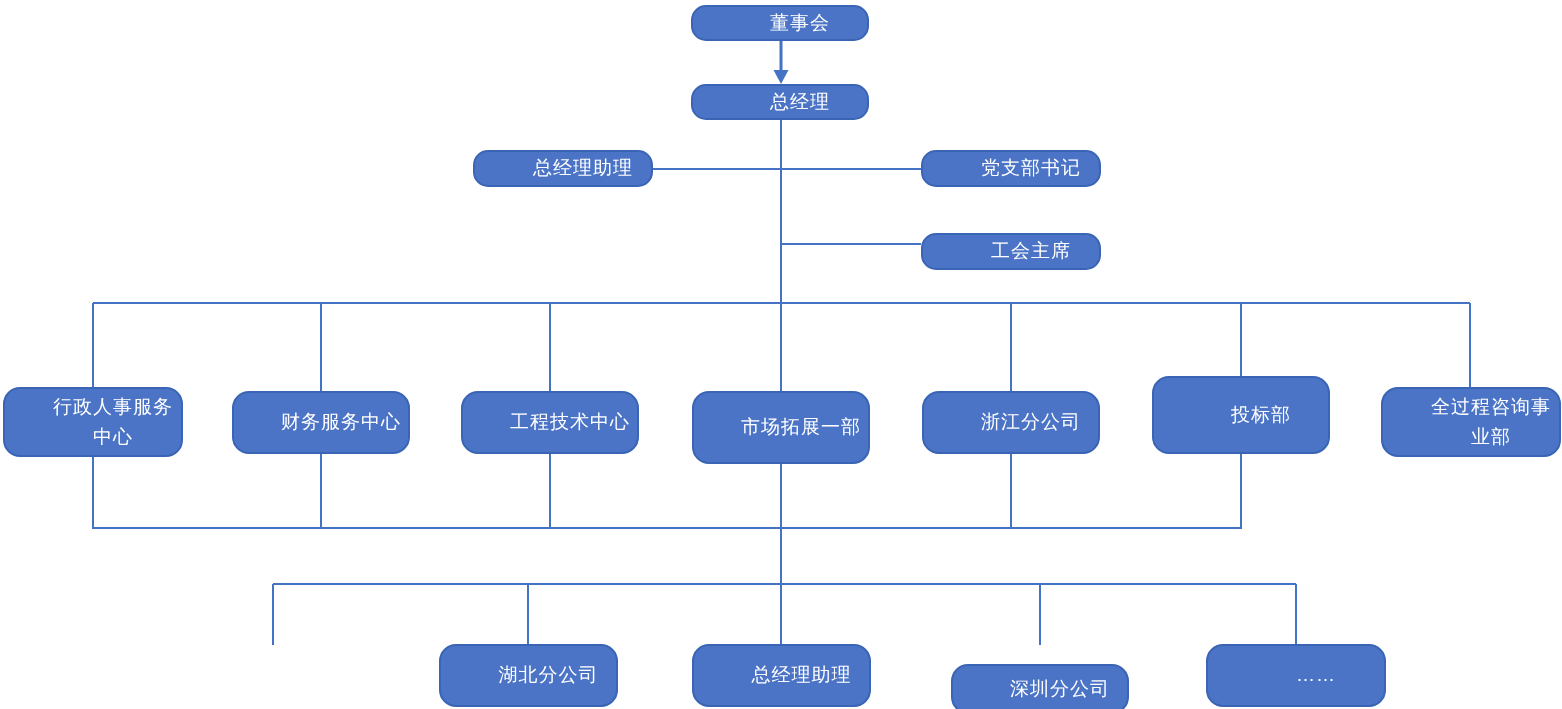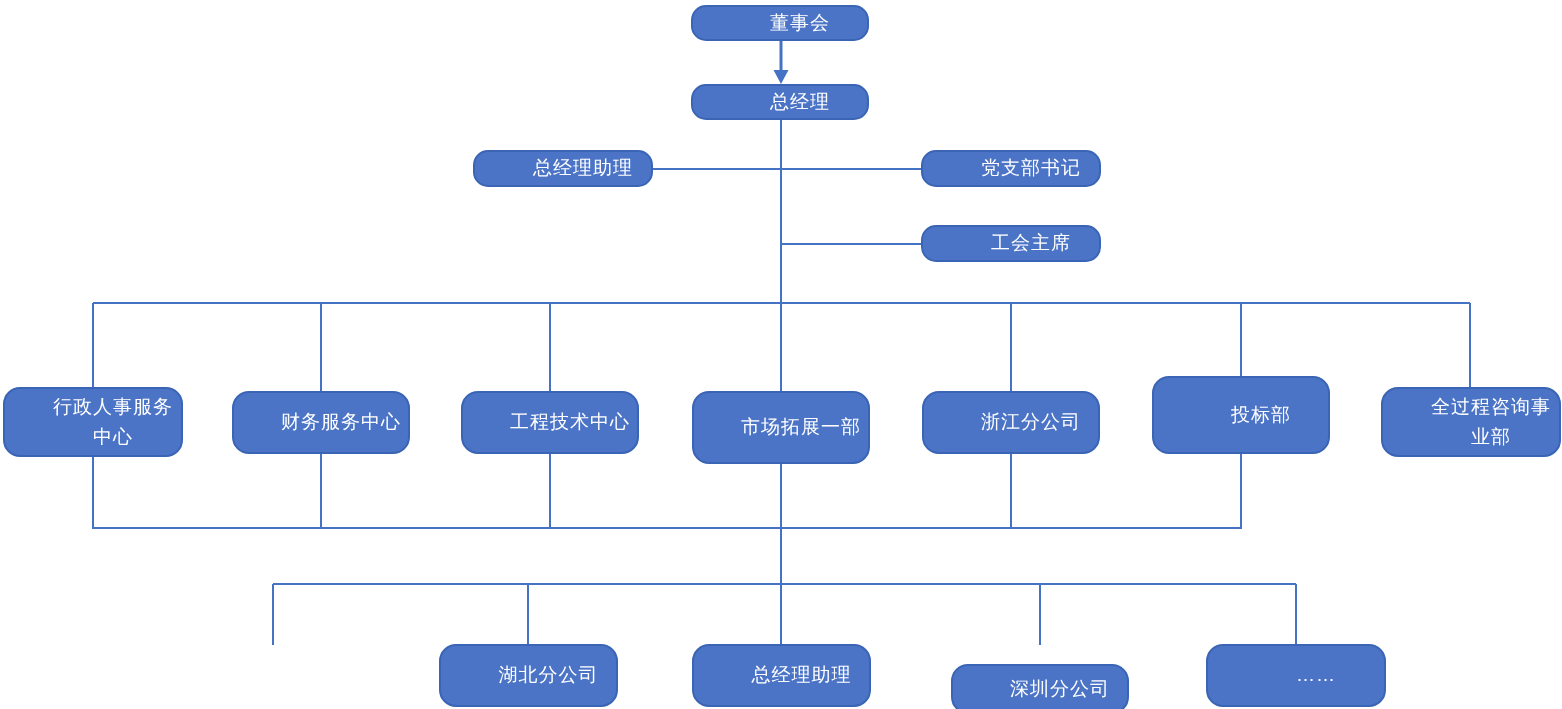--- a/index.html
+++ b/index.html
@@ -102,21 +102,21 @@
   <div class="node small" style="left:691px;top:84px;width:178px;height:36px">
     <span class="node-label">总经理</span>
   </div>
 
   <div class="node small" style="left:473px;top:150px;width:180px;height:37px">
     <span class="node-label">总经理助理</span>
   </div>
   <div class="node small" style="left:921px;top:150px;width:180px;height:37px">
     <span class="node-label">党支部书记</span>
   </div>
-  <div class="node small" style="left:921px;top:225px;width:180px;height:37px">
+  <div class="node small" style="left:921px;top:233px;width:180px;height:37px">
     <span class="node-label">工会主席</span>
   </div>
 
   <div class="node wrap" style="left:3px;top:387px;width:180px;height:70px">
     <span class="node-label">行政人事服务中心</span>
   </div>
   <div class="node" style="left:461px;top:391px;width:178px;height:63px">
     <span class="node-label">工程技术中心</span>
   </div>
   <div class="node" style="left:232px;top:391px;width:178px;height:63px">

